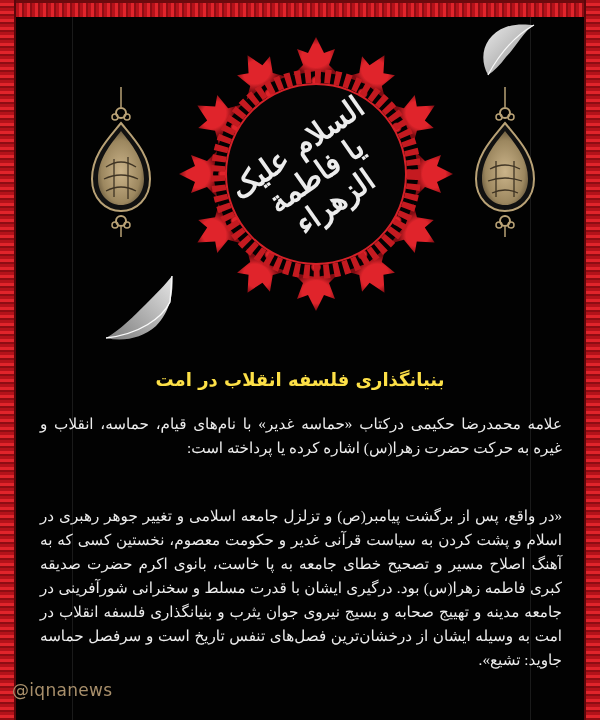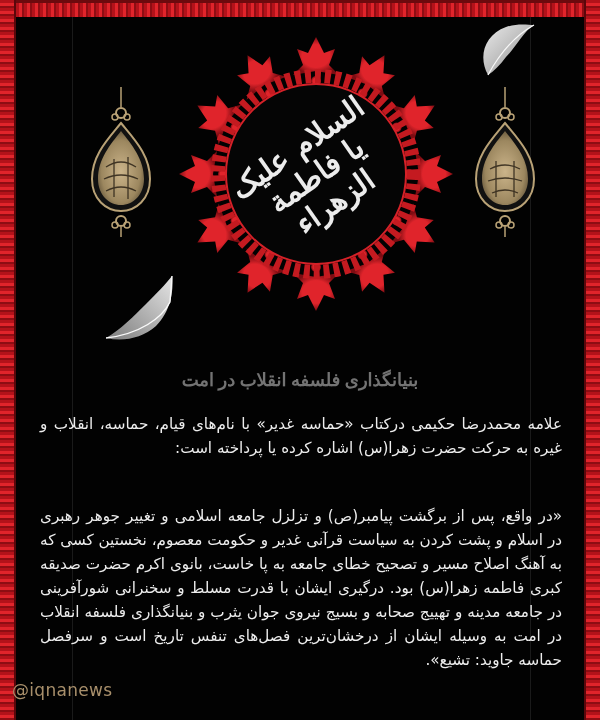--- a/index.html
+++ b/index.html
@@ -34,24 +34,24 @@
   .lantern svg { width: 100%; height: 100%; }
   .lantern-left { left: 70px; top: 70px; }
   .lantern-right { left: 454px; top: 70px; }
 
   .feather { position: absolute; }
   .feather svg { width: 100%; height: 100%; }
   .feather-top { left: 460px; top: 0px; width: 60px; height: 60px; }
   .feather-bottom { left: 84px; top: 255px; width: 80px; height: 80px; }
 
   
-  .title { position: absolute; left: 40px; width: 520px; top: 369px; text-align: center; color: #737373;
-    font-size: 18px; font-weight: bold; direction: rtl; font-family: Liberation Serif, serif; }
+  .title { position: absolute; left: 40px; width: 520px; top: 369px; text-align: center; color: #fde047;
+    font-size: 18px; font-weight: bold; direction: rtl; }
   .para { position: absolute; left: 40px; width: 522px; color: #ededed; font-size: 15.2px; line-height: 24px;
-    direction: rtl; text-align: justify; text-align-last: right; }
+    direction: rtl; text-align: justify; text-align-last: right; font-family: Liberation Serif, serif; }
   .para-1 { top: 412px; }
   .para-2 { top: 504px; }
 
   .handle { position: absolute; left: 0; width: 600px; top: 680px; text-align: left; color: #a88f6b;
     font-size: 17px; letter-spacing: 0.3px; margin-left: 12px; }
 </style>
 </head>
 <body>
 
 <div class="poster">

